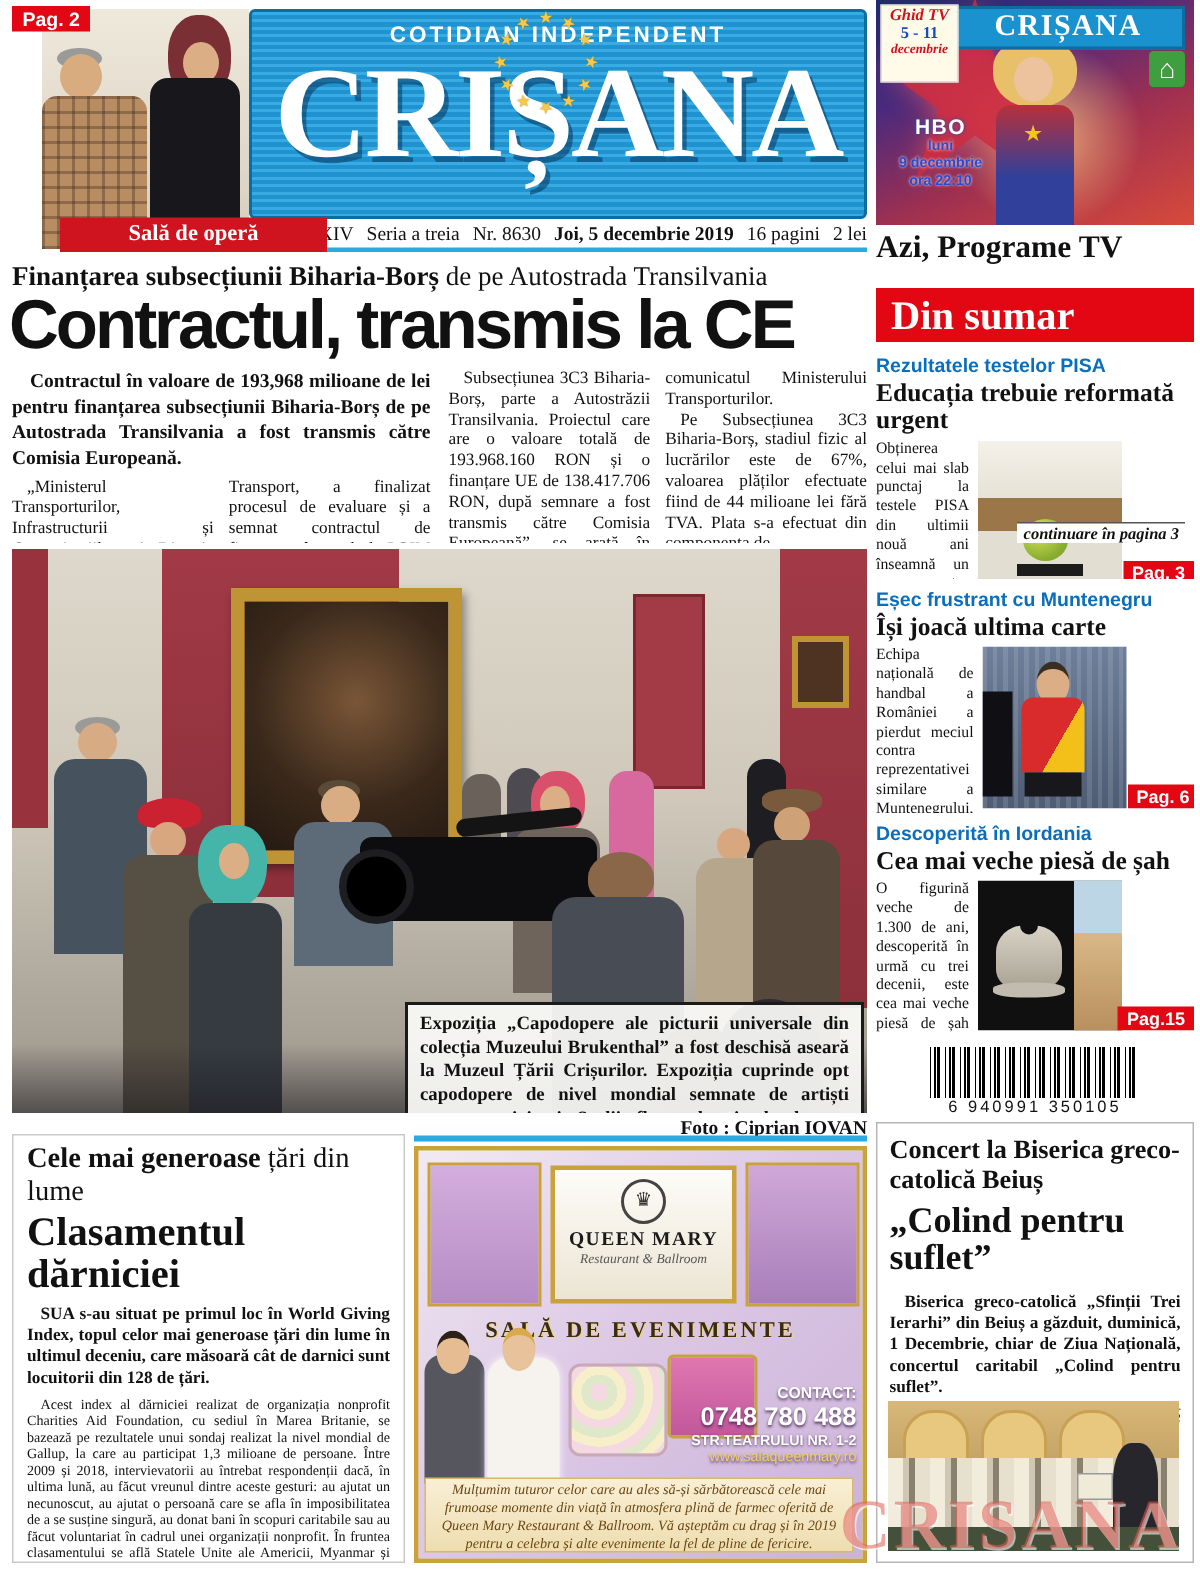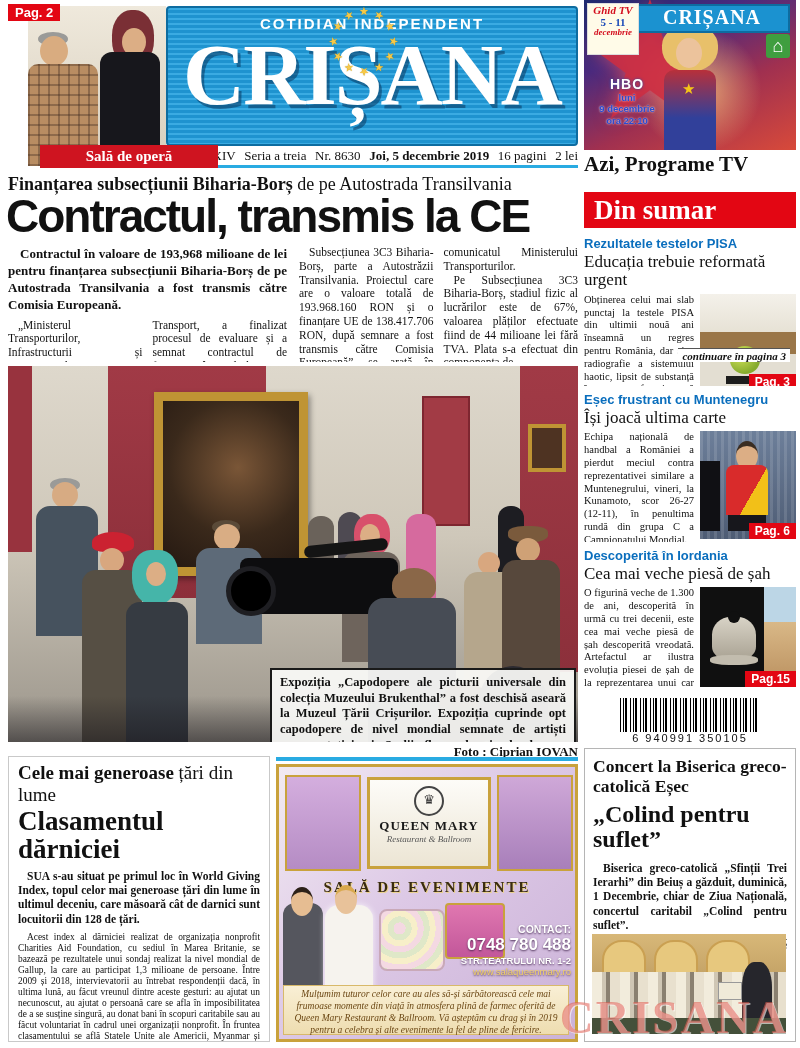--- a/index.html
+++ b/index.html
@@ -28,24 +28,24 @@
   #ghid .r2{color:#d40f1e;font-weight:bold;font-size:9px;font-style:italic;}
   #house{left:182px;top:34px;width:24px;height:24px;background:#3f9e3f;border-radius:3px;color:#fff;font-size:18px;text-align:center;line-height:24px;}
   #hbo{left:8px;top:76px;width:70px;text-align:center;}
   #hbo .logo{color:#fff;font:bold 14px "Liberation Sans",sans-serif;letter-spacing:1px;text-shadow:0 0 3px #1b4bb8;}
   #hbo .ln{color:#2a4ad0;font:bold 9.5px "Liberation Sans",sans-serif;text-shadow:0 0 2px #fff;line-height:1.2;}
   #cover-cap{left:584px;top:152px;width:212px;font-weight:bold;font-size:21px;}
   
   #sumar-title{left:584px;top:192px;width:212px;height:36px;background:#e30613;color:#fff;font-weight:bold;font-size:27px;display:flex;align-items:center;padding-left:10px;box-sizing:border-box;}
   .sumar-item{left:584px;width:212px;overflow:hidden;}
   .s-kicker{font:bold 13px "Liberation Sans",sans-serif;color:#0a6ebd;}
-  .s-title{font-weight:normal;font-size:17px;line-height:1.08;margin:2px 0 4px;}
+  .s-title{font-weight:bold;font-size:17px;line-height:1.08;margin:2px 0 4px;}
   .s-row{display:flex;gap:6px;}
   .s-body{font-size:10.5px;line-height:1.22;text-align:justify;flex:1;}
-  .s-img{position:relative;flex:0 0 96px;width:96px;overflow:hidden;}
+  .s-img{position:relative;flex:0 0 96px;width:96px;overflow:hidden;padding-left:48px;}
   .pg{position:absolute;right:0;bottom:0;background:#e30613;color:#fff;font:bold 12px "Liberation Sans",sans-serif;padding:1px 6px;}
   #barcode{left:614px;top:698px;width:152px;text-align:center;}
   #bars{height:34px;margin:0 6px;background:repeating-linear-gradient(90deg,#000 0 1px,#fff 1px 3px,#000 3px 4px,#fff 4px 5px,#000 5px 7px,#fff 7px 10px);}
   #bdigits{font:11px "Liberation Sans",sans-serif;letter-spacing:2px;}
   
   #kicker{left:8px;top:174px;width:570px;font-size:18px;}
   #kicker .kb{font-weight:bold;}
   #headline{left:6px;top:193px;width:574px;font-family:"Liberation Sans",sans-serif;font-weight:bold;font-size:46px;letter-spacing:-2px;line-height:1;}
   #story{left:8px;top:246px;width:570px;height:116px;overflow:hidden;display:flex;gap:12px;}
   .half{width:50%;}
@@ -301,21 +301,21 @@
     <div class="abs" id="qm-contact">
       <div class="c1">CONTACT:</div>
       <div class="c2">0748 780 488</div>
       <div class="c3">STR.TEATRULUI NR. 1-2</div>
       <div class="c4">www.salaqueenmary.ro</div>
     </div>
     <div class="abs" id="qm-msg">Mulțumim tuturor celor care au ales să-și sărbătorească cele mai frumoase momente din viață în atmosfera plină de farmec oferită de Queen Mary Restaurant &amp; Ballroom. Vă așteptăm cu drag și în 2019 pentru a celebra și alte evenimente la fel de pline de fericire.</div>
   </div>
 
   <div class="abs" id="concert">
-    <div class="c-kicker">Concert la Biserica greco-catolică Eșec</div>
+    <div class="c-kicker">Concert la Biserica greco-catolică Beiuș</div>
     <div class="c-title">„Colind pentru suflet”</div>
     <p class="c-body">Biserica greco-catolică „Sfinții Trei Ierarhi” din Beiuș a găzduit, duminică, 1 Decembrie, chiar de Ziua Națională, concertul caritabil „Colind pentru suflet”.</p>
     <div class="c-read"><span>Citiți în pagina 3</span></div>
     <div id="choir">
       <div class="abs" style="left:10px;top:6px;width:40px;height:50px;background:#e7c87e;border:2px solid #caa052;border-radius:20px 20px 0 0;"></div>
       <div class="abs" style="left:62px;top:6px;width:40px;height:50px;background:#e7c87e;border:2px solid #caa052;border-radius:20px 20px 0 0;"></div>
       <div class="abs" style="left:114px;top:6px;width:40px;height:50px;background:#e7c87e;border:2px solid #caa052;border-radius:20px 20px 0 0;"></div>
       <div class="abs" style="left:0;bottom:16px;width:194px;height:46px;background:repeating-linear-gradient(90deg,#f2ecdc 0 10px,#cfc6b4 10px 14px,#8a8070 14px 18px,#e8e0ce 18px 28px);"></div>
       <div class="abs" style="left:126px;top:48px;width:22px;height:16px;background:#f0ead8;border:1px solid #999;"></div>
       <div class="abs" style="left:150px;top:28px;width:30px;height:62px;background:#26262c;border-radius:40% 40% 6px 6px;"></div>

